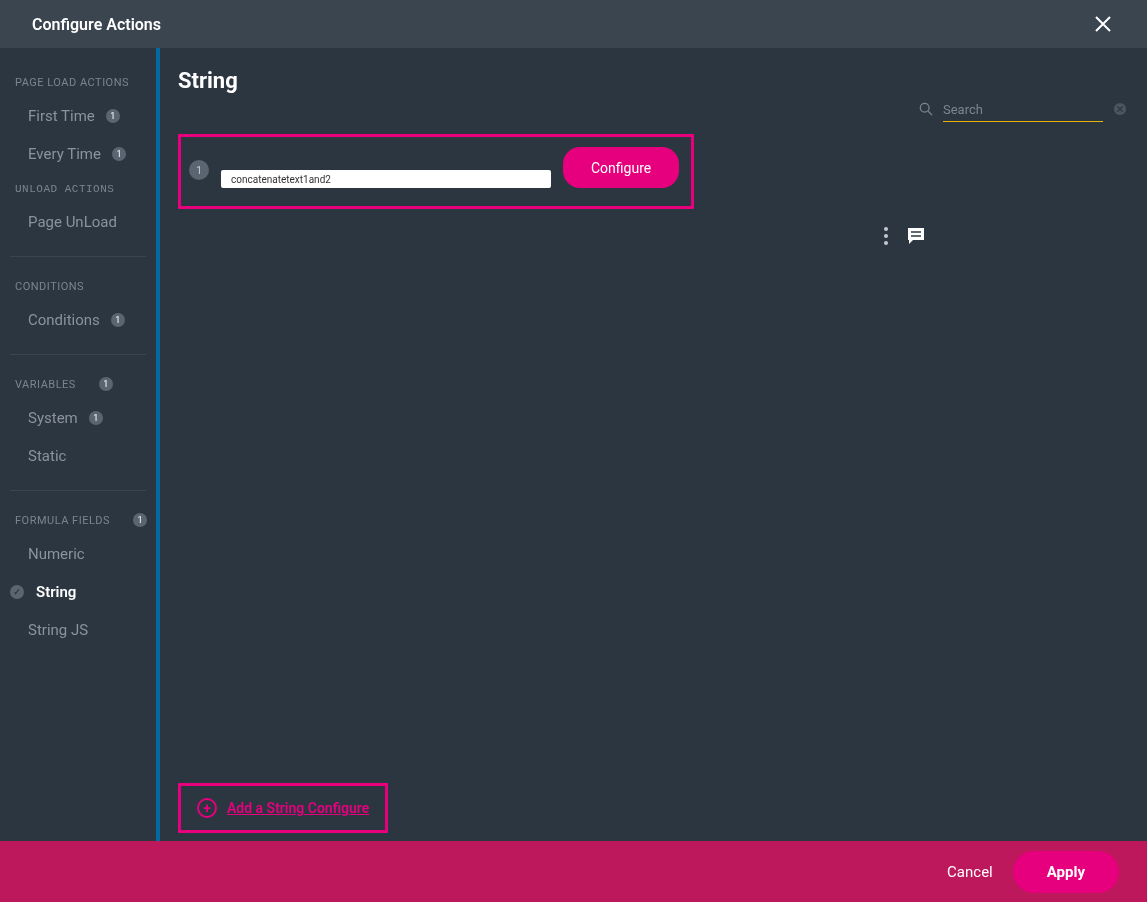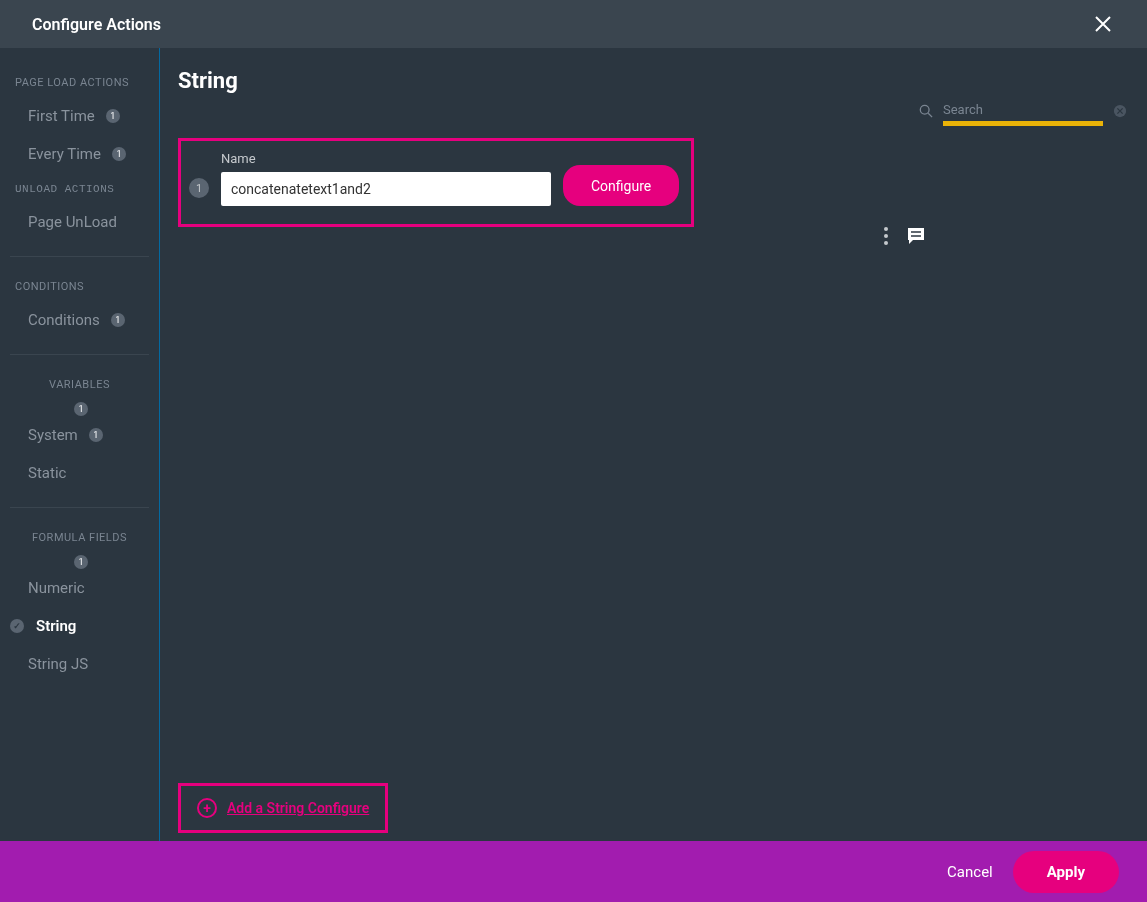--- a/index.html
+++ b/index.html
@@ -39,21 +39,21 @@
       align-items: center;
       justify-content: center;
     }
     .content-wrapper {
       display: flex;
       height: calc(100% - 48px - 61px);
     }
     .sidebar {
       width: 160px;
       background: #2b3640;
-      border-right: 1px solid #0369a1;
+      border-right: 4px solid #0369a1;
       padding: 20px 0;
       overflow-y: auto;
     }
     .sidebar-section-header {
       font-size: 11px;
       color: #7a8591;
       padding: 8px 15px;
       letter-spacing: 0.5px;
       text-transform: uppercase;
     }
@@ -130,21 +130,21 @@
       gap: 10px;
       margin-top: 30px;
     }
     .search-icon {
       color: #7a8591;
       font-size: 14px;
     }
     .search-input {
       background: transparent;
       border: none;
-      border-bottom: 5px solid #eab308;
+      border-bottom: 1px solid #eab308;
       color: #f0abfc;
       padding: 4px 0;
       font-size: 13px;
       width: 160px;
       outline: none;
     }
     .search-input::placeholder {
       color: #7a8591;
     }
     .clear-icon {
@@ -176,26 +176,26 @@
       display: flex;
       flex-direction: column;
       gap: 6px;
     }
     .card-label {
       font-size: 13px;
       color: #c5c9cd;
     }
     .card-input {
       width: 330px;
-      height: 34px;
+      height: 18px;
       background: #ffffff;
       border: none;
       border-radius: 2px;
       padding: 0 10px;
-      font-size: 14px;
+      font-size: 10px;
       color: #333333;
       outline: none;
     }
     .configure-btn {
       background: #e6007e;
       color: #ffffff;
       border: none;
       border-radius: 17px;
       padding: 0 28px;
       height: 41px;
@@ -261,21 +261,21 @@
       font-size: 14px;
       font-weight: 600;
       cursor: pointer;
     }
     .footer {
       position: absolute;
       bottom: 0;
       left: 0;
       right: 0;
       height: 61px;
-      background: #a21caf;
+      background: #be185d;
       display: flex;
       justify-content: flex-end;
       align-items: center;
       gap: 20px;
       padding: 0 28px;
     }
     .cancel-btn {
       background: transparent;
       color: #ffffff;
       border: none;
@@ -290,21 +290,20 @@
       padding: 0 34px;
       height: 42px;
       font-size: 15px;
       font-weight: 700;
       cursor: pointer;
     }
     .section-header-row {
       display: flex;
       align-items: center;
       gap: 5px;
-      flex-direction: column;
     }
   </style>
 </head>
 <body>
 
 <div class="header">
   <div class="header-title">Configure Actions</div>
   <div class="close-btn">
     <svg width="16" height="16" viewBox="0 0 16 16">
         <path d="M1 1 L15 15 M15 1 L1 15" stroke="#ffffff" stroke-width="2" fill="none"></path>
@@ -389,21 +388,20 @@
               <path d="M5 5 L11 11 M11 5 L5 11" stroke="#2b3640" stroke-width="1.5"></path>
             </svg>
         </span>
       </div>
     </div>
 
     <div style="display:flex;align-items:flex-start;">
       <div class="variable-card">
         <div class="card-number">1</div>
         <div class="card-field-wrap">
-          <div class="card-label">Name</div>
           <input class="card-input" type="text" value="concatenatetext1and2" style="">
         </div>
         <button class="configure-btn">Configure</button>
       </div>
       <div class="card-actions">
         <div class="kebab-icon">
           <div class="kebab-dot"></div>
           <div class="kebab-dot"></div>
           <div class="kebab-dot"></div>
         </div>

